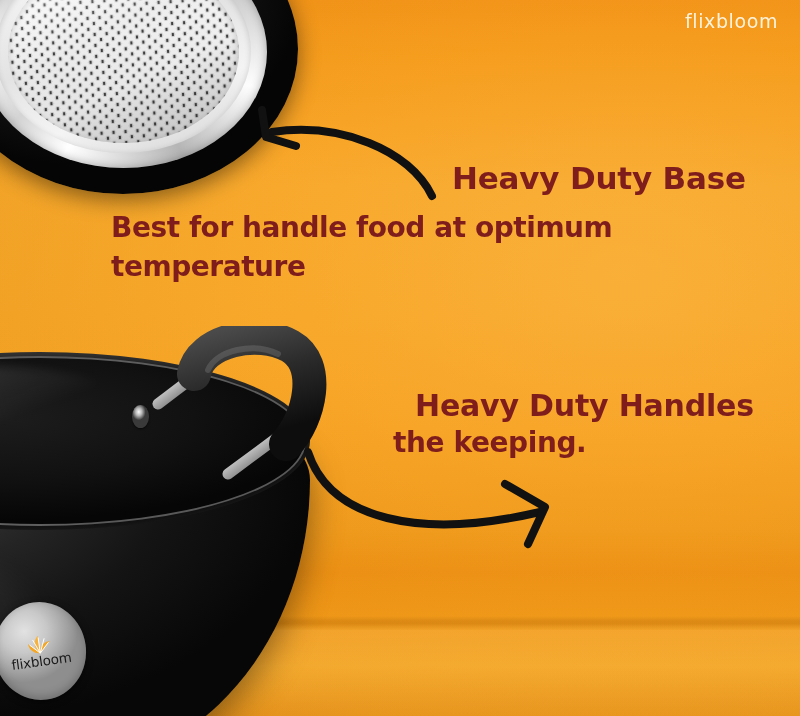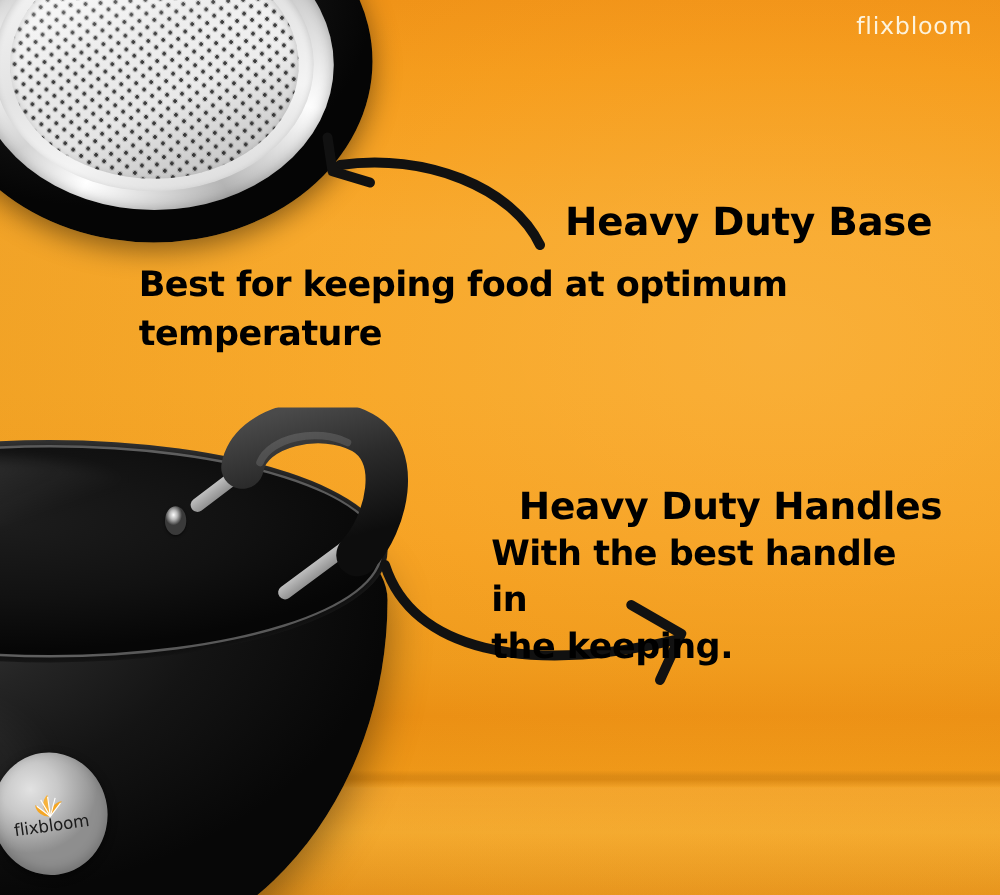--- a/index.html
+++ b/index.html
@@ -264,21 +264,21 @@
   
   .handle-wrap {
     position: absolute;
     left: 150px;
     top: 326px;
     width: 215px;
     height: 180px;
   }
 
   
-  .txt { position: absolute; color: #000000; }
+  .txt { position: absolute; color: #7f1d1d; }
 
   .head-base {
     left: 452px;
     top: 160px;
     font-size: 31px;
     font-weight: bold;
     font-family: "DejaVu Sans", sans-serif;
     letter-spacing: -0.2px;
   }
   .body-base {
@@ -391,22 +391,21 @@
   <svg class="arrows" width="800" height="716" viewBox="0 0 800 716">
     <path d="M432 196 C 410 150, 340 122, 272 132" stroke="#111111" stroke-width="8" fill="none" stroke-linecap="round"></path>
     <path d="M262 110 L266 137 L296 146" stroke="#111111" stroke-width="8" fill="none" stroke-linecap="round" stroke-linejoin="round"></path>
 
     <path d="M308 452 C 330 520, 420 540, 540 512" stroke="#111111" stroke-width="8" fill="none" stroke-linecap="round"></path>
     <path d="M505 484 L545 507 L528 544" stroke="#111111" stroke-width="8" fill="none" stroke-linecap="round" stroke-linejoin="round"></path>
   </svg>
 
   <div class="txt head-base">Heavy Duty Base</div>
   <div class="txt body-base">
-    <div>Best for keeping food at optimum temperature</div>
+    <div>Best for handle food at optimum temperature</div>
   </div>
 
   <div class="txt head-handles">Heavy Duty Handles</div>
   <div class="txt body-handles">
-    <div>With the best handle in</div>
     <div>the keeping.</div>
   </div>
 
 </div>
 
 </body></html>

